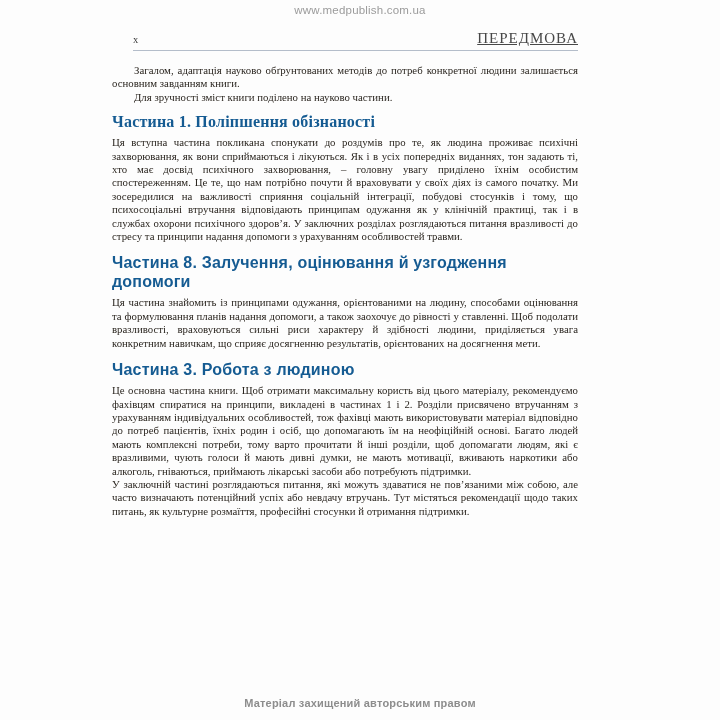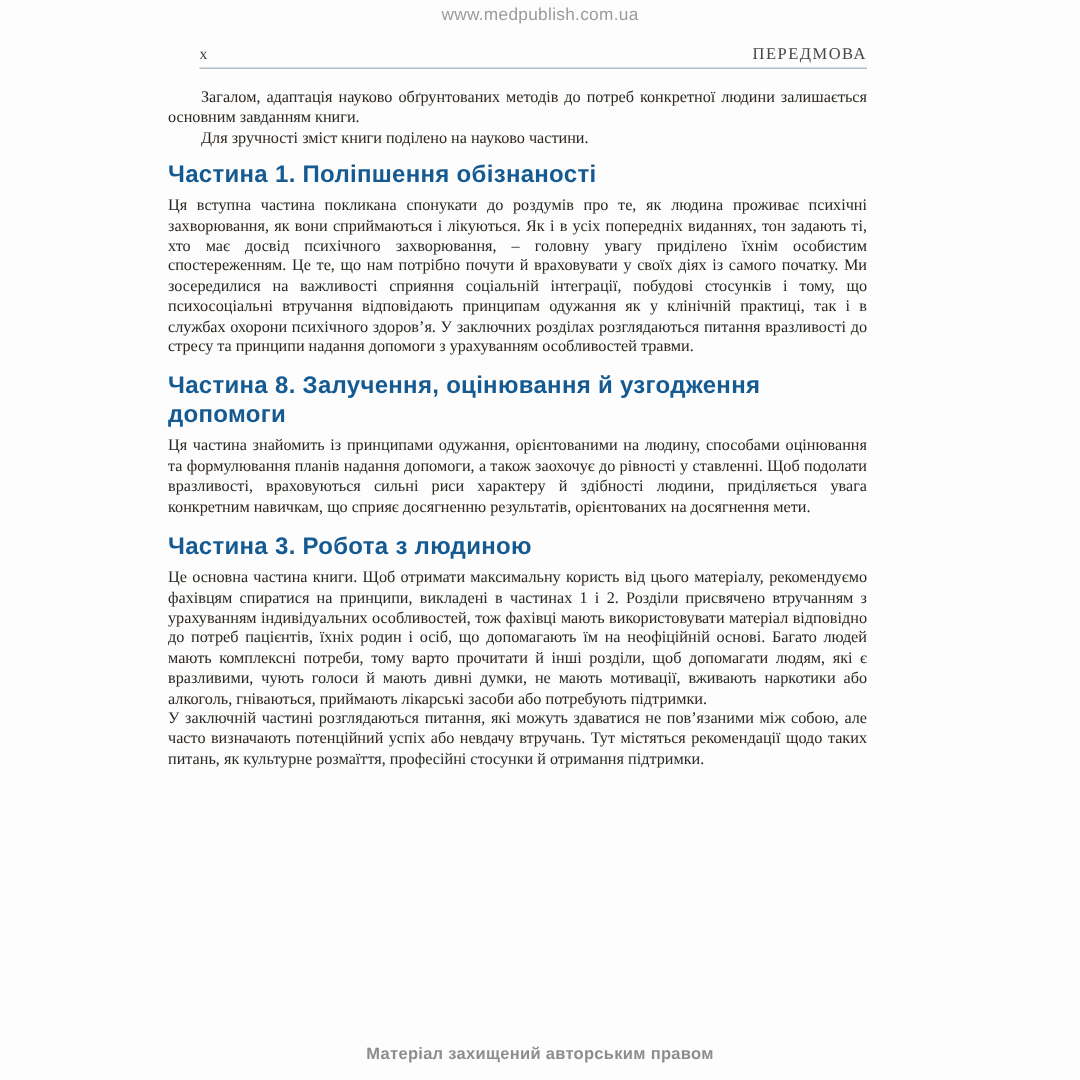--- a/index.html
+++ b/index.html
@@ -39,23 +39,24 @@
     margin-left: 21px;
     padding-bottom: 3px;
     border-bottom: 1px solid #b4bdca;
     margin-bottom: 13px;
   }
   .page-number {
     font-size: 10.5px;
     color: #3a3a3a;
   }
   .header-title {
-    font-size: 11px;
+    font-size: 15px;
     letter-spacing: 1px;
     color: #474747;
+    text-decoration: underline;
   }
   p.body {
     margin: 0;
     font-size: 10.8px;
     line-height: 13.4px;
     text-align: justify;
     color: #2b2username62;
     color: #2b2620;
   }
   p.indent {
@@ -66,20 +67,21 @@
     margin: 10px 0 5px 0;
     font-family: "Liberation Sans", sans-serif;
     font-weight: bold;
     font-size: 16px;
     line-height: 19px;
     letter-spacing: 0.2px;
     color: #155b92;
   }
   h2.first {
     margin-top: 8px;
+    font-family: Liberation Serif, serif;
   }
   .watermark-bottom {
     position: absolute;
     bottom: 11px;
     left: 0;
     width: 100%;
     text-align: center;
     font-family: "Liberation Sans", sans-serif;
     font-weight: 600;
     font-size: 11px;

